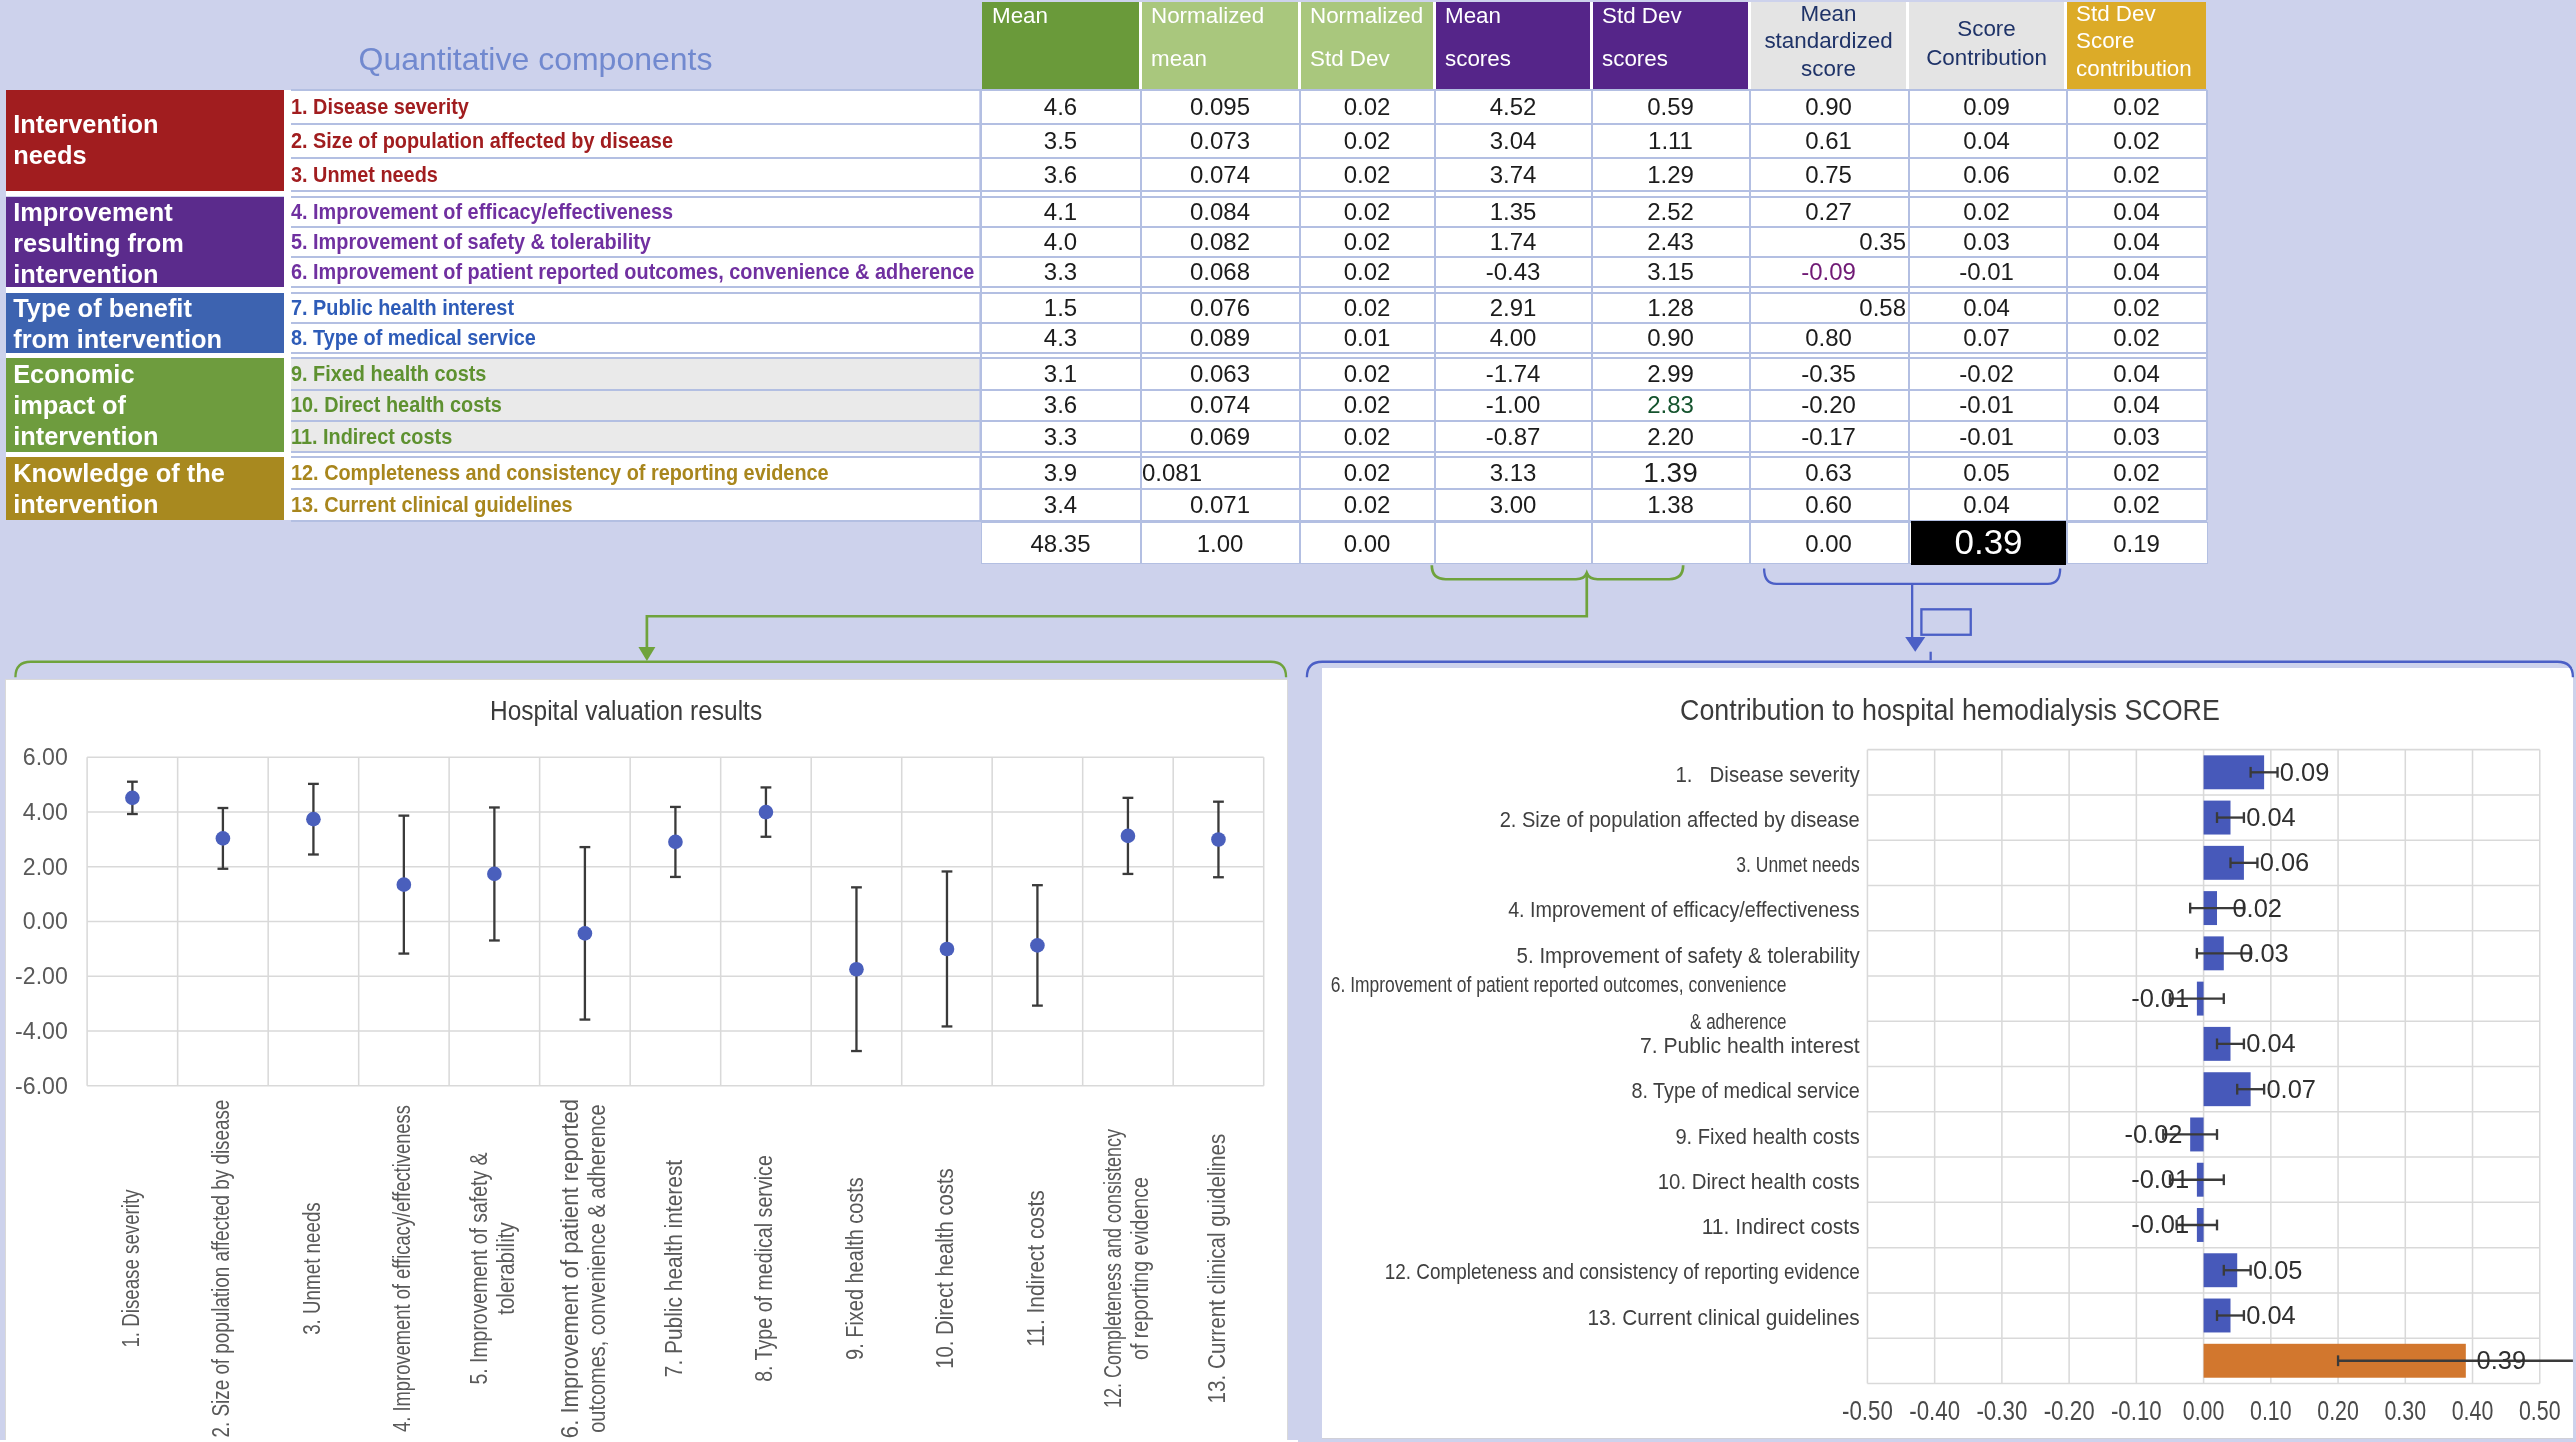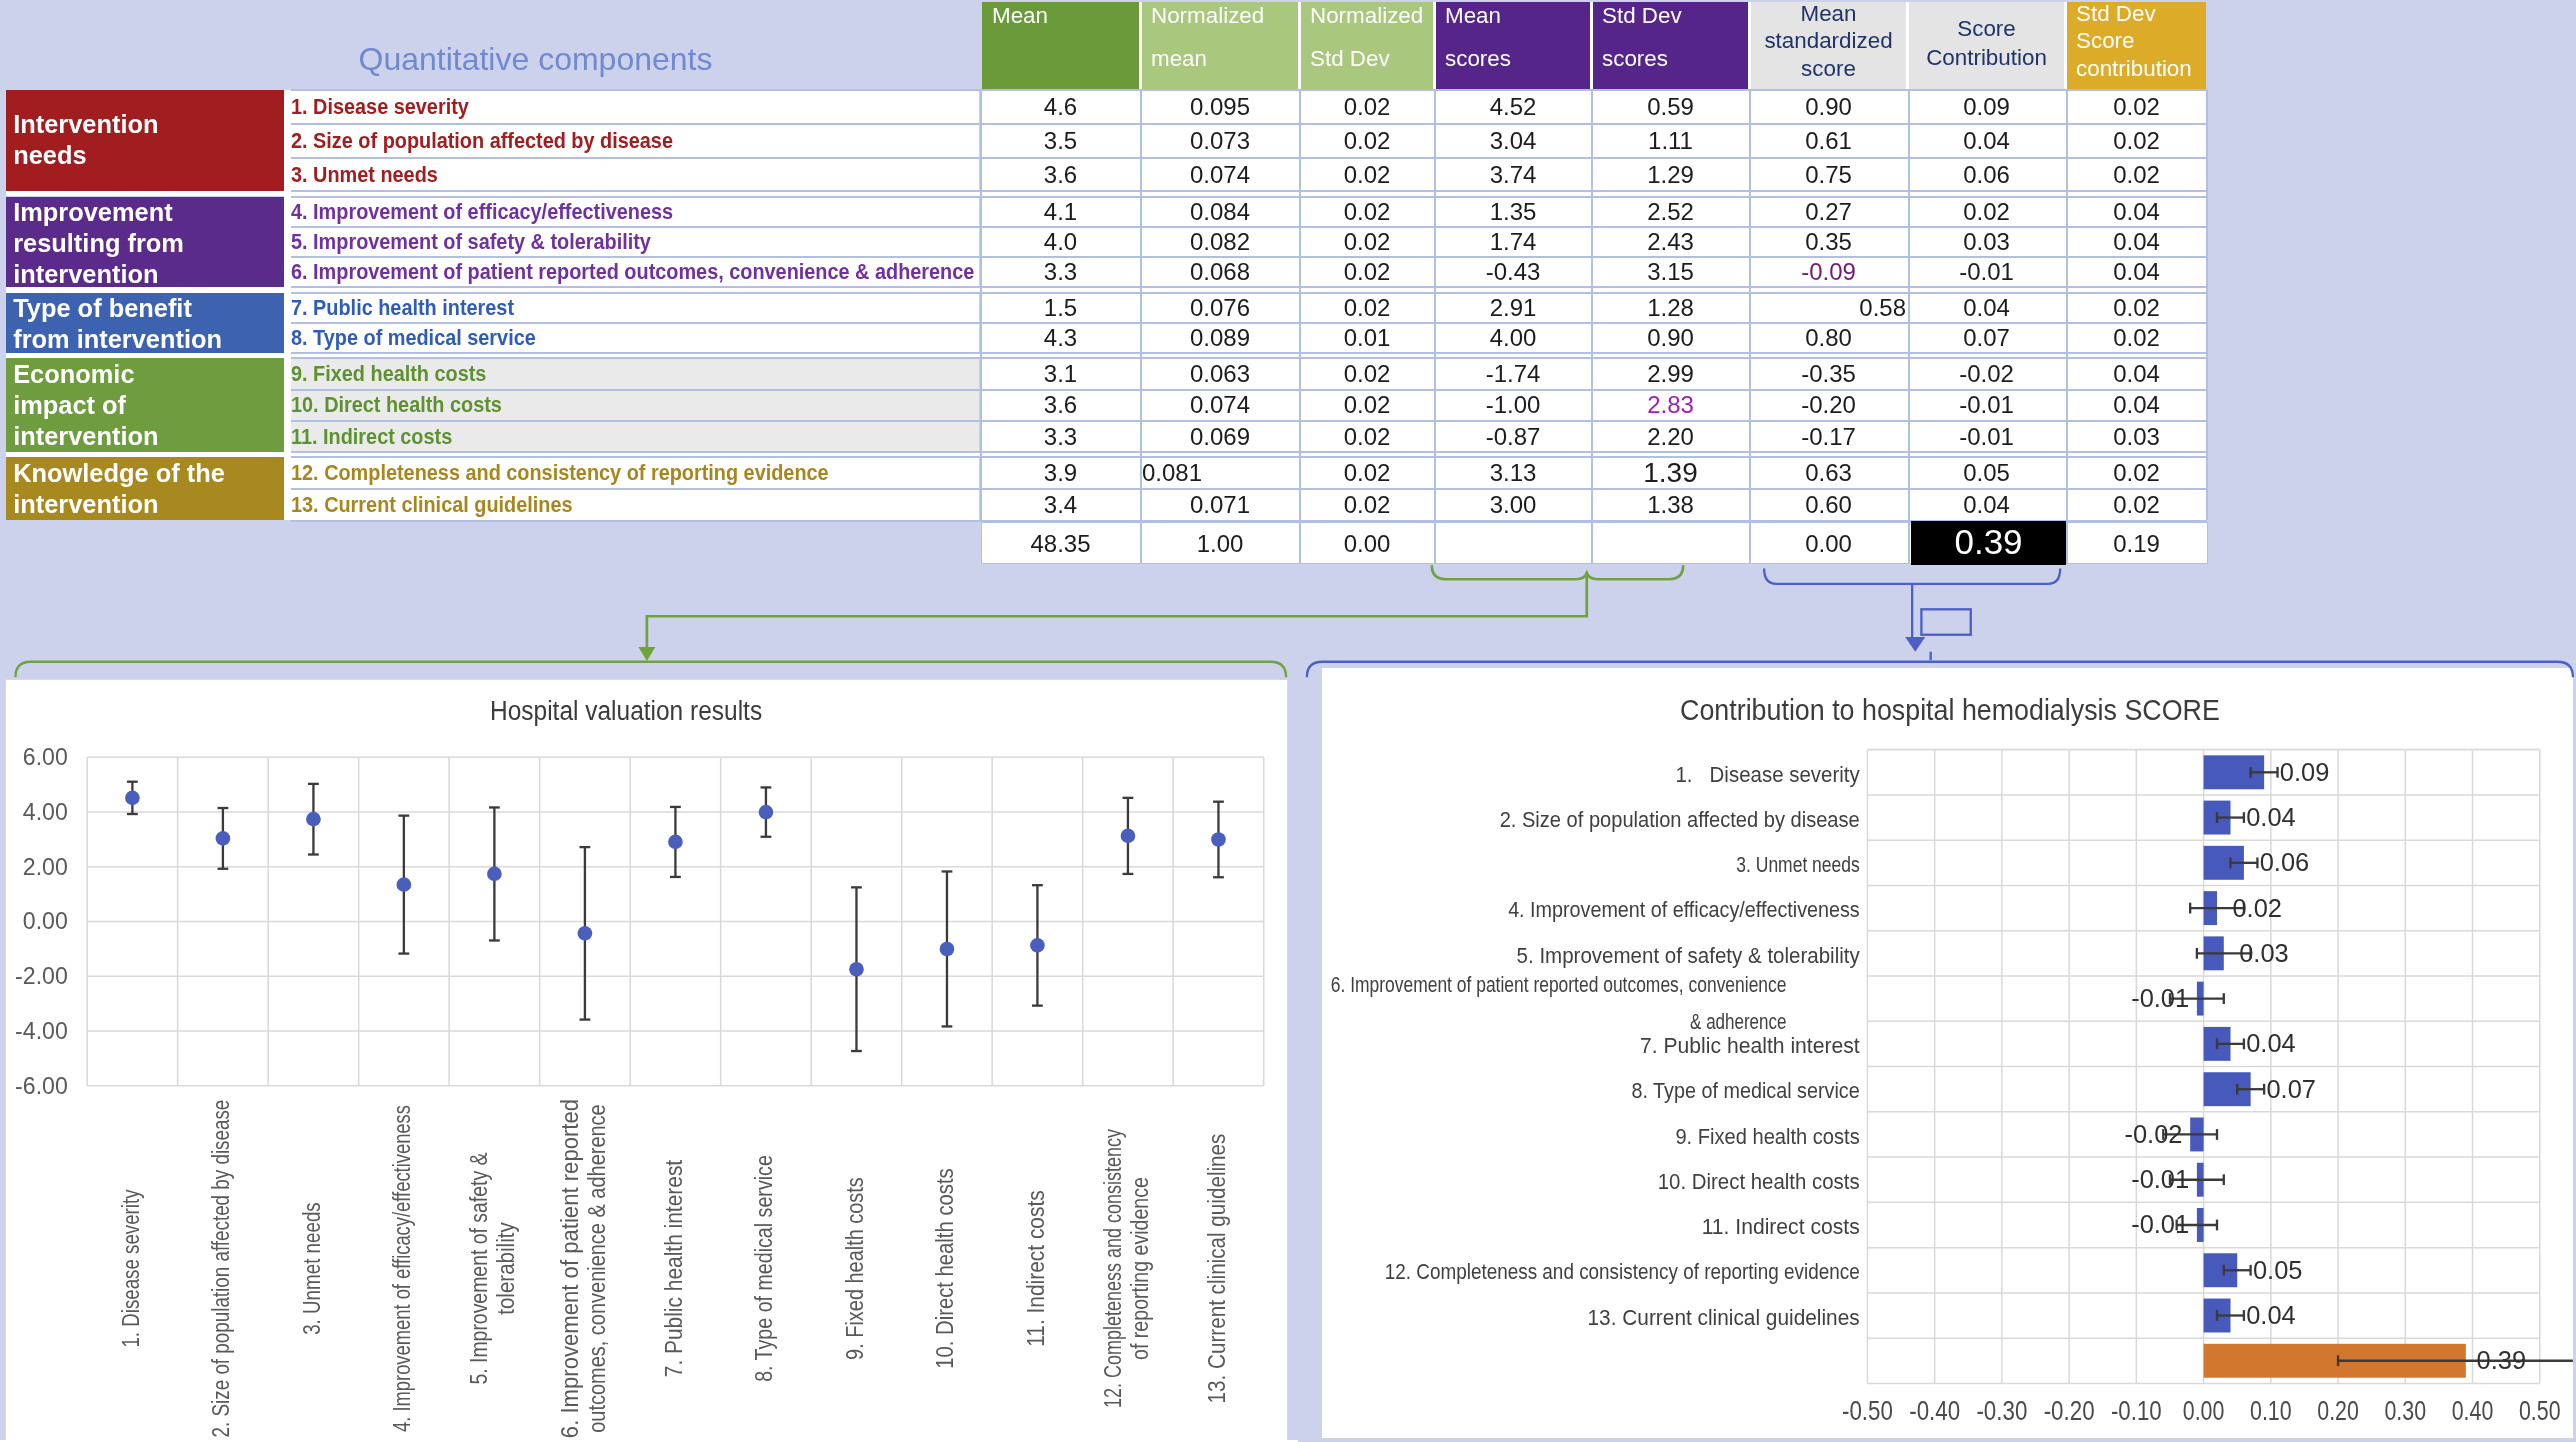--- a/index.html
+++ b/index.html
@@ -163,21 +163,21 @@
 <div style="position:absolute;left:1436px;top:197px;width:154px;height:30px;line-height:30px;font-size:24px;color:#1c1c1c;text-align:center">1.35</div>
 <div style="position:absolute;left:1593px;top:197px;width:155px;height:30px;line-height:30px;font-size:24px;color:#1c1c1c;text-align:center">2.52</div>
 <div style="position:absolute;left:1751px;top:197px;width:155px;height:30px;line-height:30px;font-size:24px;color:#1c1c1c;text-align:center">0.27</div>
 <div style="position:absolute;left:1909px;top:197px;width:155px;height:30px;line-height:30px;font-size:24px;color:#1c1c1c;text-align:center">0.02</div>
 <div style="position:absolute;left:2067px;top:197px;width:139px;height:30px;line-height:30px;font-size:24px;color:#1c1c1c;text-align:center">0.04</div>
 <div style="position:absolute;left:982px;top:227px;width:157px;height:30px;line-height:30px;font-size:24px;color:#1c1c1c;text-align:center">4.0</div>
 <div style="position:absolute;left:1142px;top:227px;width:156px;height:30px;line-height:30px;font-size:24px;color:#1c1c1c;text-align:center">0.082</div>
 <div style="position:absolute;left:1301px;top:227px;width:132px;height:30px;line-height:30px;font-size:24px;color:#1c1c1c;text-align:center">0.02</div>
 <div style="position:absolute;left:1436px;top:227px;width:154px;height:30px;line-height:30px;font-size:24px;color:#1c1c1c;text-align:center">1.74</div>
 <div style="position:absolute;left:1593px;top:227px;width:155px;height:30px;line-height:30px;font-size:24px;color:#1c1c1c;text-align:center">2.43</div>
-<div style="position:absolute;left:1751px;top:227px;width:155px;height:30px;line-height:30px;font-size:24px;color:#1c1c1c;text-align:center">0.35</div>
+<div style="position:absolute;left:1751px;top:227px;width:155px;height:30px;line-height:30px;font-size:24px;color:#1c1c1c;text-align:right">0.35</div>
 <div style="position:absolute;left:1909px;top:227px;width:155px;height:30px;line-height:30px;font-size:24px;color:#1c1c1c;text-align:center">0.03</div>
 <div style="position:absolute;left:2067px;top:227px;width:139px;height:30px;line-height:30px;font-size:24px;color:#1c1c1c;text-align:center">0.04</div>
 <div style="position:absolute;left:982px;top:257px;width:157px;height:30px;line-height:30px;font-size:24px;color:#1c1c1c;text-align:center">3.3</div>
 <div style="position:absolute;left:1142px;top:257px;width:156px;height:30px;line-height:30px;font-size:24px;color:#1c1c1c;text-align:center">0.068</div>
 <div style="position:absolute;left:1301px;top:257px;width:132px;height:30px;line-height:30px;font-size:24px;color:#1c1c1c;text-align:center">0.02</div>
 <div style="position:absolute;left:1436px;top:257px;width:154px;height:30px;line-height:30px;font-size:24px;color:#1c1c1c;text-align:center">-0.43</div>
 <div style="position:absolute;left:1593px;top:257px;width:155px;height:30px;line-height:30px;font-size:24px;color:#1c1c1c;text-align:center">3.15</div>
 <div style="position:absolute;left:1751px;top:257px;width:155px;height:30px;line-height:30px;font-size:24px;color:#701a75;text-align:center">-0.09</div>
 <div style="position:absolute;left:1909px;top:257px;width:155px;height:30px;line-height:30px;font-size:24px;color:#1c1c1c;text-align:center">-0.01</div>
 <div style="position:absolute;left:2067px;top:257px;width:139px;height:30px;line-height:30px;font-size:24px;color:#1c1c1c;text-align:center">0.04</div>
@@ -202,21 +202,21 @@
 <div style="position:absolute;left:1301px;top:358px;width:132px;height:32px;line-height:32px;font-size:24px;color:#1c1c1c;text-align:center">0.02</div>
 <div style="position:absolute;left:1436px;top:358px;width:154px;height:32px;line-height:32px;font-size:24px;color:#1c1c1c;text-align:center">-1.74</div>
 <div style="position:absolute;left:1593px;top:358px;width:155px;height:32px;line-height:32px;font-size:24px;color:#1c1c1c;text-align:center">2.99</div>
 <div style="position:absolute;left:1751px;top:358px;width:155px;height:32px;line-height:32px;font-size:24px;color:#1c1c1c;text-align:center">-0.35</div>
 <div style="position:absolute;left:1909px;top:358px;width:155px;height:32px;line-height:32px;font-size:24px;color:#1c1c1c;text-align:center">-0.02</div>
 <div style="position:absolute;left:2067px;top:358px;width:139px;height:32px;line-height:32px;font-size:24px;color:#1c1c1c;text-align:center">0.04</div>
 <div style="position:absolute;left:982px;top:389px;width:157px;height:32px;line-height:32px;font-size:24px;color:#1c1c1c;text-align:center">3.6</div>
 <div style="position:absolute;left:1142px;top:389px;width:156px;height:32px;line-height:32px;font-size:24px;color:#1c1c1c;text-align:center">0.074</div>
 <div style="position:absolute;left:1301px;top:389px;width:132px;height:32px;line-height:32px;font-size:24px;color:#1c1c1c;text-align:center">0.02</div>
 <div style="position:absolute;left:1436px;top:389px;width:154px;height:32px;line-height:32px;font-size:24px;color:#1c1c1c;text-align:center">-1.00</div>
-<div style="position:absolute;left:1593px;top:389px;width:155px;height:32px;line-height:32px;font-size:24px;color:#a21caf;text-align:center">2.83</div>
+<div style="position:absolute;left:1593px;top:389px;width:155px;height:32px;line-height:32px;font-size:24px;color:#14532d;text-align:center">2.83</div>
 <div style="position:absolute;left:1751px;top:389px;width:155px;height:32px;line-height:32px;font-size:24px;color:#1c1c1c;text-align:center">-0.20</div>
 <div style="position:absolute;left:1909px;top:389px;width:155px;height:32px;line-height:32px;font-size:24px;color:#1c1c1c;text-align:center">-0.01</div>
 <div style="position:absolute;left:2067px;top:389px;width:139px;height:32px;line-height:32px;font-size:24px;color:#1c1c1c;text-align:center">0.04</div>
 <div style="position:absolute;left:982px;top:421px;width:157px;height:31px;line-height:31px;font-size:24px;color:#1c1c1c;text-align:center">3.3</div>
 <div style="position:absolute;left:1142px;top:421px;width:156px;height:31px;line-height:31px;font-size:24px;color:#1c1c1c;text-align:center">0.069</div>
 <div style="position:absolute;left:1301px;top:421px;width:132px;height:31px;line-height:31px;font-size:24px;color:#1c1c1c;text-align:center">0.02</div>
 <div style="position:absolute;left:1436px;top:421px;width:154px;height:31px;line-height:31px;font-size:24px;color:#1c1c1c;text-align:center">-0.87</div>
 <div style="position:absolute;left:1593px;top:421px;width:155px;height:31px;line-height:31px;font-size:24px;color:#1c1c1c;text-align:center">2.20</div>
 <div style="position:absolute;left:1751px;top:421px;width:155px;height:31px;line-height:31px;font-size:24px;color:#1c1c1c;text-align:center">-0.17</div>
 <div style="position:absolute;left:1909px;top:421px;width:155px;height:31px;line-height:31px;font-size:24px;color:#1c1c1c;text-align:center">-0.01</div>

